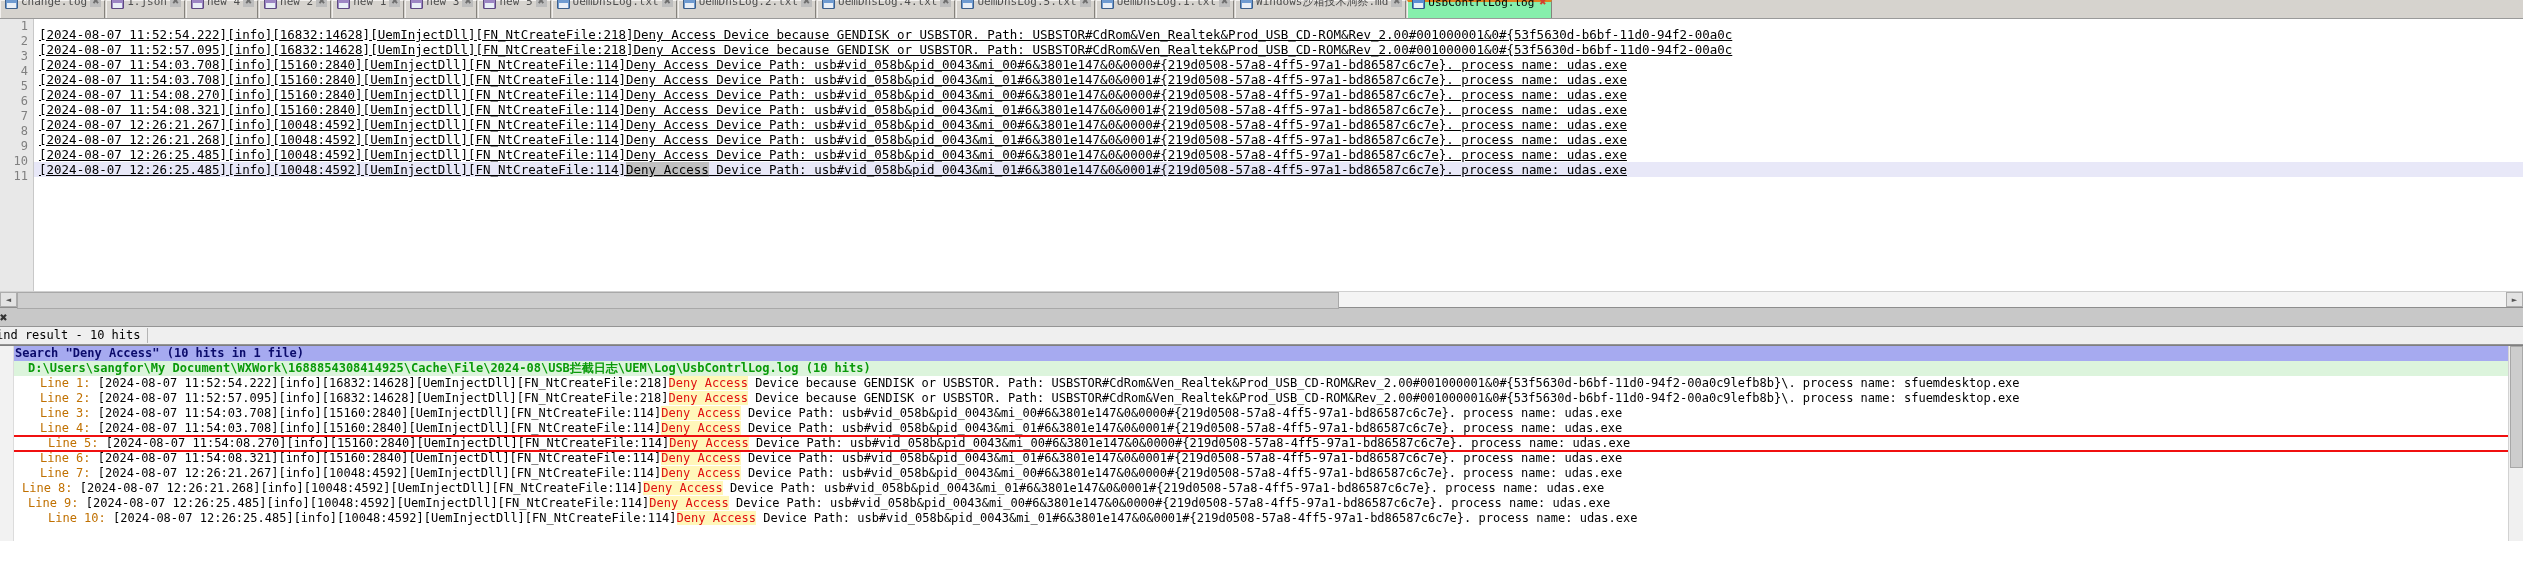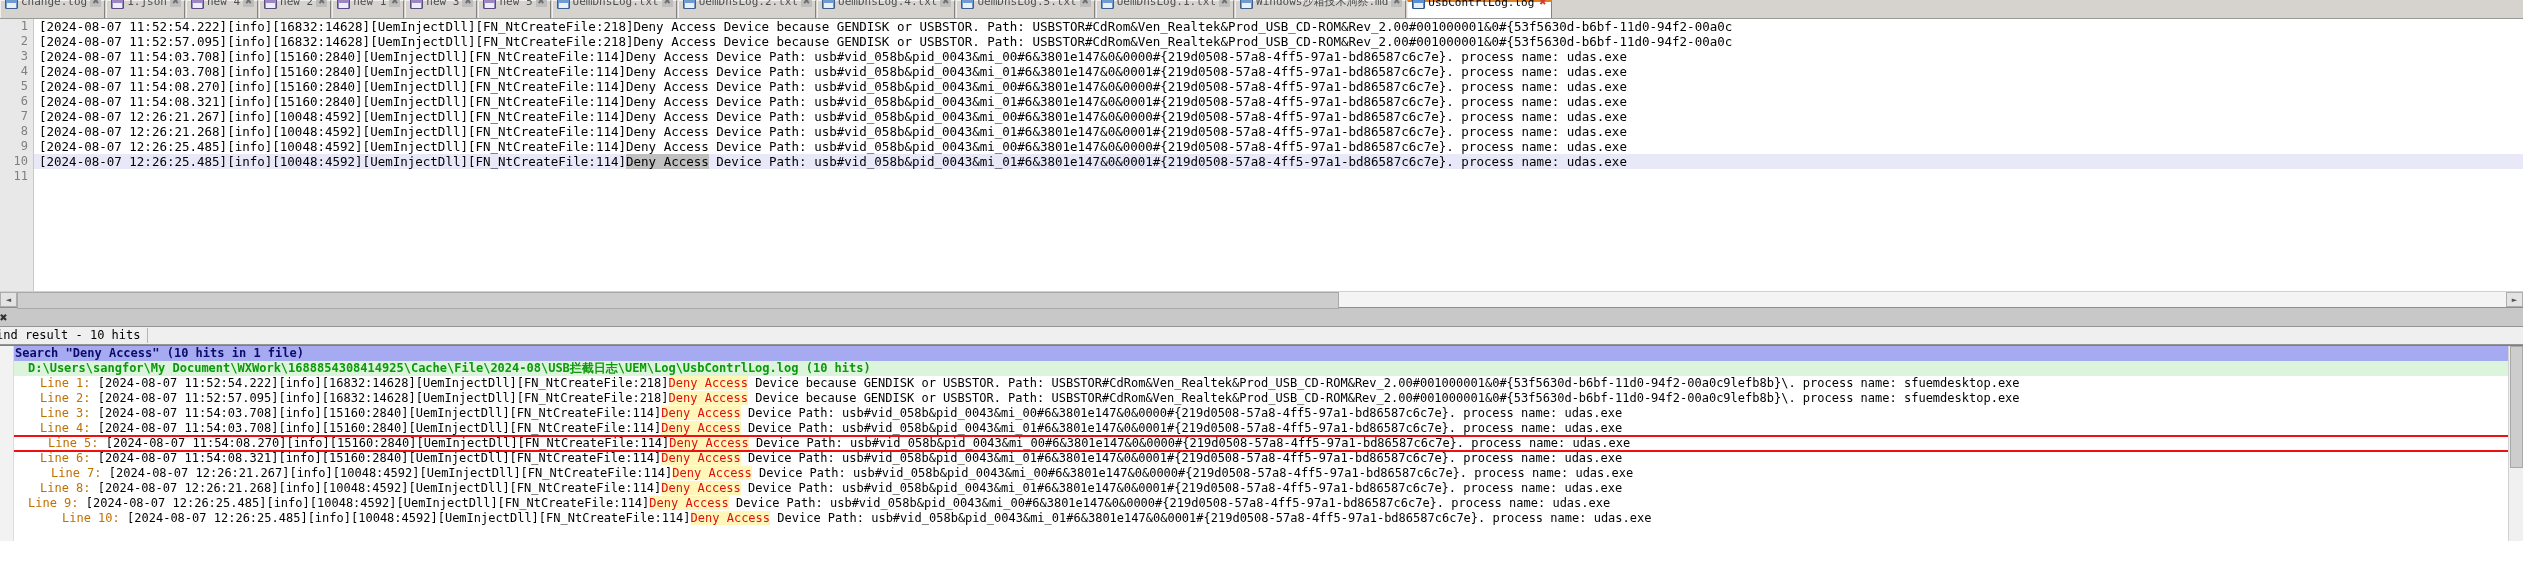--- a/index.html
+++ b/index.html
@@ -19,21 +19,21 @@
     display:flex;align-items:center;gap:3px;
     padding:0 3px 16px 4px;margin-right:1px;
     background:#d6d3ce;
     border-left:1px solid #f2f0ee;border-top:1px solid #f2f0ee;
     border-right:1px solid #85827d;border-bottom:none;
     font-family:"DejaVu Sans Mono","Liberation Mono",monospace;
     font-size:11px;color:#4e4e4e;white-space:nowrap;cursor:pointer;
     flex:0 0 auto;
   }
   .tab .tlabel{font-size:11px;letter-spacing:0px;}
-  .tab.active{background:#ffffff;color:#000;border-top:2px solid #e08020;
+  .tab.active{background:#86efac;color:#000;border-top:2px solid #e08020;
               padding-top:0px;}
   .tab.active .tlabel{color:#000;}
   .tab-icon{
     width:11px;height:12px;flex:0 0 auto;position:relative;
     background:#6f9bd1;border:1px solid #3e5f89;border-radius:1px;
   }
   .tab-icon::before{
     content:"";position:absolute;left:2px;top:0px;width:7px;height:4px;
     background:#dfe9f5;
   }
@@ -55,22 +55,22 @@
   .gutter{
     position:absolute;left:0;top:0;width:33px;height:100%;
     background:#e8e8e8;border-right:1px solid #c8c8c8;
   }
   .ln{
     height:15px;line-height:15px;text-align:right;padding-right:5px;
     color:#808080;font-size:12px;
     font-family:"DejaVu Sans Mono","Liberation Mono",monospace;
   }
   .code{
-    position:absolute;left:34px;top:0;right:0;height:100%;
-    white-space:nowrap;overflow:hidden;
+    position:absolute;left:34px;top:8px;right:0;height:100%;
+    white-space:nowrap;overflow:hidden;text-decoration:underline;
   }
   .cl{
     height:15px;line-height:15px;color:#000;font-size:12.5px;
     font-family:"DejaVu Sans Mono","Liberation Mono",monospace;
     padding-left:5px;white-space:pre;
   }
   .cl.hl{background:#e8e8f8;}
   .sel{background:#c0c0c0;}
 
   
@@ -254,21 +254,21 @@
   <div class="frgutter"></div>
   <div id="frlines">
       <div class="fr-line fr-search" style="padding-left: 15px;">Search "Deny Access" (10 hits in 1 file)</div>
       <div class="fr-line fr-file" style="padding-left: 28px;">D:\Users\sangfor\My Document\WXWork\1688854308414925\Cache\File\2024-08\USB拦截日志\UEM\Log\UsbContrlLog.log (10 hits)</div>
       <div class="fr-line fr-hit" style="padding-left: 40px;"><span class="fr-lineno">Line 1: </span><span>[2024-08-07 11:52:54.222][info][16832:14628][UemInjectDll][FN_NtCreateFile:218]</span><span class="hit-kw">Deny Access</span><span> Device because GENDISK or USBSTOR. Path: USBSTOR#CdRom&amp;Ven_Realtek&amp;Prod_USB_CD-ROM&amp;Rev_2.00#001000001&amp;0#{53f5630d-b6bf-11d0-94f2-00a0c9lefb8b}\. process name: sfuemdesktop.exe</span></div>
       <div class="fr-line fr-hit" style="padding-left: 40px;"><span class="fr-lineno">Line 2: </span><span>[2024-08-07 11:52:57.095][info][16832:14628][UemInjectDll][FN_NtCreateFile:218]</span><span class="hit-kw">Deny Access</span><span> Device because GENDISK or USBSTOR. Path: USBSTOR#CdRom&amp;Ven_Realtek&amp;Prod_USB_CD-ROM&amp;Rev_2.00#001000001&amp;0#{53f5630d-b6bf-11d0-94f2-00a0c9lefb8b}\. process name: sfuemdesktop.exe</span></div>
       <div class="fr-line fr-hit" style="padding-left: 40px;"><span class="fr-lineno">Line 3: </span><span>[2024-08-07 11:54:03.708][info][15160:2840][UemInjectDll][FN_NtCreateFile:114]</span><span class="hit-kw">Deny Access</span><span> Device Path: usb#vid_058b&amp;pid_0043&amp;mi_00#6&amp;3801e147&amp;0&amp;0000#{219d0508-57a8-4ff5-97a1-bd86587c6c7e}. process name: udas.exe</span></div>
       <div class="fr-line fr-hit" style="padding-left: 40px;"><span class="fr-lineno">Line 4: </span><span>[2024-08-07 11:54:03.708][info][15160:2840][UemInjectDll][FN_NtCreateFile:114]</span><span class="hit-kw">Deny Access</span><span> Device Path: usb#vid_058b&amp;pid_0043&amp;mi_01#6&amp;3801e147&amp;0&amp;0001#{219d0508-57a8-4ff5-97a1-bd86587c6c7e}. process name: udas.exe</span></div>
       <div class="fr-line fr-hit boxed" style="padding-left: 48px;"><span class="fr-lineno">Line 5: </span><span>[2024-08-07 11:54:08.270][info][15160:2840][UemInjectDll][FN_NtCreateFile:114]</span><span class="hit-kw">Deny Access</span><span> Device Path: usb#vid_058b&amp;pid_0043&amp;mi_00#6&amp;3801e147&amp;0&amp;0000#{219d0508-57a8-4ff5-97a1-bd86587c6c7e}. process name: udas.exe</span></div>
       <div class="fr-line fr-hit" style="padding-left: 40px;"><span class="fr-lineno">Line 6: </span><span>[2024-08-07 11:54:08.321][info][15160:2840][UemInjectDll][FN_NtCreateFile:114]</span><span class="hit-kw">Deny Access</span><span> Device Path: usb#vid_058b&amp;pid_0043&amp;mi_01#6&amp;3801e147&amp;0&amp;0001#{219d0508-57a8-4ff5-97a1-bd86587c6c7e}. process name: udas.exe</span></div>
-      <div class="fr-line fr-hit" style="padding-left: 51px;"><span class="fr-lineno">Line 7: </span><span>[2024-08-07 12:26:21.267][info][10048:4592][UemInjectDll][FN_NtCreateFile:114]</span><span class="hit-kw">Deny Access</span><span> Device Path: usb#vid_058b&amp;pid_0043&amp;mi_00#6&amp;3801e147&amp;0&amp;0000#{219d0508-57a8-4ff5-97a1-bd86587c6c7e}. process name: udas.exe</span></div>
-      <div class="fr-line fr-hit" style="padding-left: 40px;"><span class="fr-lineno">Line 8: </span><span>[2024-08-07 12:26:21.268][info][10048:4592][UemInjectDll][FN_NtCreateFile:114]</span><span class="hit-kw">Deny Access</span><span> Device Path: usb#vid_058b&amp;pid_0043&amp;mi_01#6&amp;3801e147&amp;0&amp;0001#{219d0508-57a8-4ff5-97a1-bd86587c6c7e}. process name: udas.exe</span></div>
+      <div class="fr-line fr-hit" style="padding-left: 40px;"><span class="fr-lineno">Line 7: </span><span>[2024-08-07 12:26:21.267][info][10048:4592][UemInjectDll][FN_NtCreateFile:114]</span><span class="hit-kw">Deny Access</span><span> Device Path: usb#vid_058b&amp;pid_0043&amp;mi_00#6&amp;3801e147&amp;0&amp;0000#{219d0508-57a8-4ff5-97a1-bd86587c6c7e}. process name: udas.exe</span></div>
+      <div class="fr-line fr-hit" style="padding-left: 22px;"><span class="fr-lineno">Line 8: </span><span>[2024-08-07 12:26:21.268][info][10048:4592][UemInjectDll][FN_NtCreateFile:114]</span><span class="hit-kw">Deny Access</span><span> Device Path: usb#vid_058b&amp;pid_0043&amp;mi_01#6&amp;3801e147&amp;0&amp;0001#{219d0508-57a8-4ff5-97a1-bd86587c6c7e}. process name: udas.exe</span></div>
       <div class="fr-line fr-hit" style="padding-left: 28px;"><span class="fr-lineno">Line 9: </span><span>[2024-08-07 12:26:25.485][info][10048:4592][UemInjectDll][FN_NtCreateFile:114]</span><span class="hit-kw">Deny Access</span><span> Device Path: usb#vid_058b&amp;pid_0043&amp;mi_00#6&amp;3801e147&amp;0&amp;0000#{219d0508-57a8-4ff5-97a1-bd86587c6c7e}. process name: udas.exe</span></div>
-      <div class="fr-line fr-hit" style="padding-left: 62px;"><span class="fr-lineno">Line 10: </span><span>[2024-08-07 12:26:25.485][info][10048:4592][UemInjectDll][FN_NtCreateFile:114]</span><span class="hit-kw">Deny Access</span><span> Device Path: usb#vid_058b&amp;pid_0043&amp;mi_01#6&amp;3801e147&amp;0&amp;0001#{219d0508-57a8-4ff5-97a1-bd86587c6c7e}. process name: udas.exe</span></div>
+      <div class="fr-line fr-hit" style="padding-left: 48px;"><span class="fr-lineno">Line 10: </span><span>[2024-08-07 12:26:25.485][info][10048:4592][UemInjectDll][FN_NtCreateFile:114]</span><span class="hit-kw">Deny Access</span><span> Device Path: usb#vid_058b&amp;pid_0043&amp;mi_01#6&amp;3801e147&amp;0&amp;0001#{219d0508-57a8-4ff5-97a1-bd86587c6c7e}. process name: udas.exe</span></div>
     </div>
   <div class="fr-scroll">
     <div class="fr-scroll-thumb"></div>
   </div>
 </div>
 
 </body></html>

